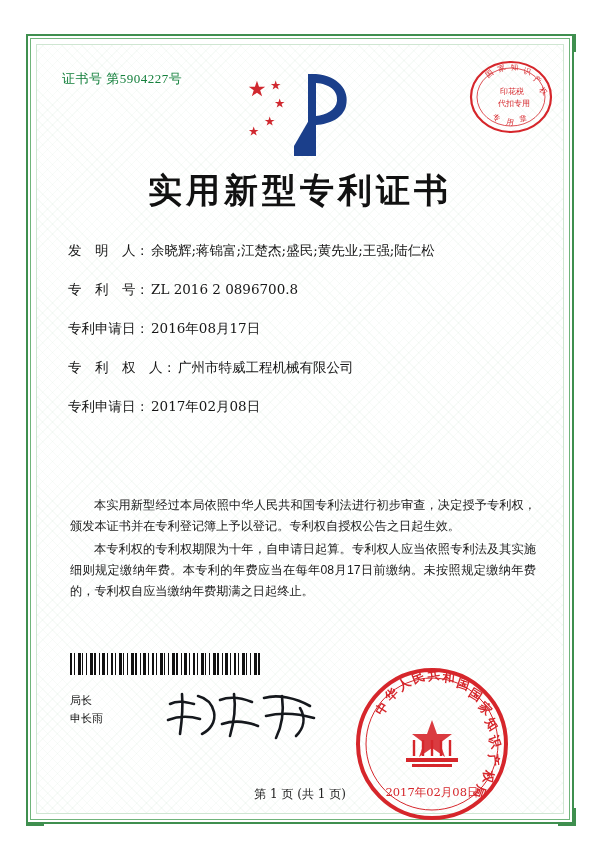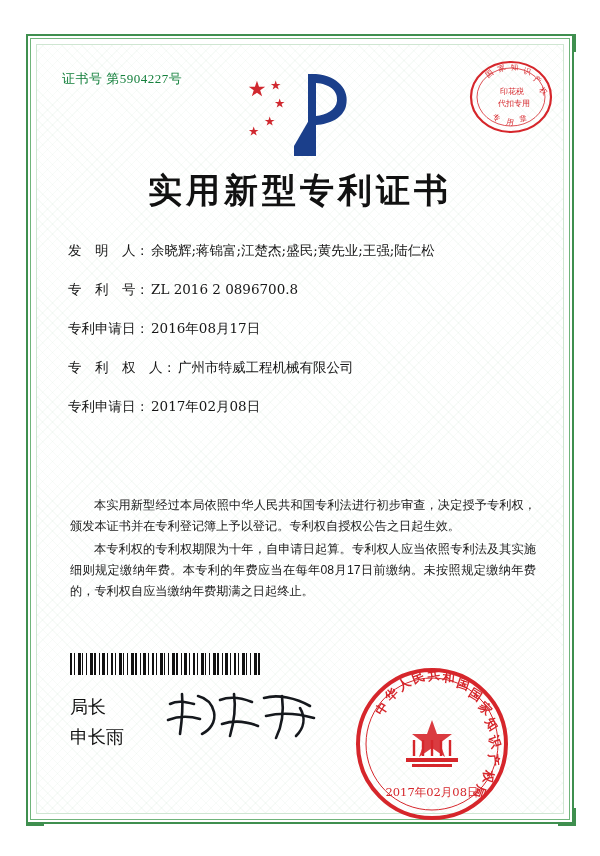--- a/index.html
+++ b/index.html
@@ -165,21 +165,21 @@
         #111 24px 26px, #fff 26px 29px, #111 29px 30px, #fff 30px 32px,
         #111 32px 35px, #fff 35px 37px, #111 37px 38px, #fff 38px 41px);
     background-size: 41px 100%;
     background-repeat: repeat-x;
   }
 
   
   .director {
     position: absolute;
     left: 70px; top: 692px;
-    font-size: 18px;
+    font-size: 11px;
     line-height: 1.65;
     color: #111;
     font-family: "DejaVu Serif", serif;
   }
   .handwriting {
     position: absolute;
     left: 160px; top: 686px;
     width: 180px;
     height: 60px;
   }
@@ -344,13 +344,14 @@
           <path d="M-9 -2 L-9 14"></path>
           <path d="M0 -2 L0 14"></path>
           <path d="M9 -2 L9 14"></path>
           <path d="M18 -2 L18 14"></path>
         </g>
       </g>
       <text x="80" y="132" text-anchor="middle" fill="#d6262b" font-family="DejaVu Serif, serif" font-size="11.5">2017年02月08日</text>
     </svg>
   </div>
 
+  <div class="page-footer">第 1 页 (共 1 页)</div>
 </div>
 
 </body></html>

